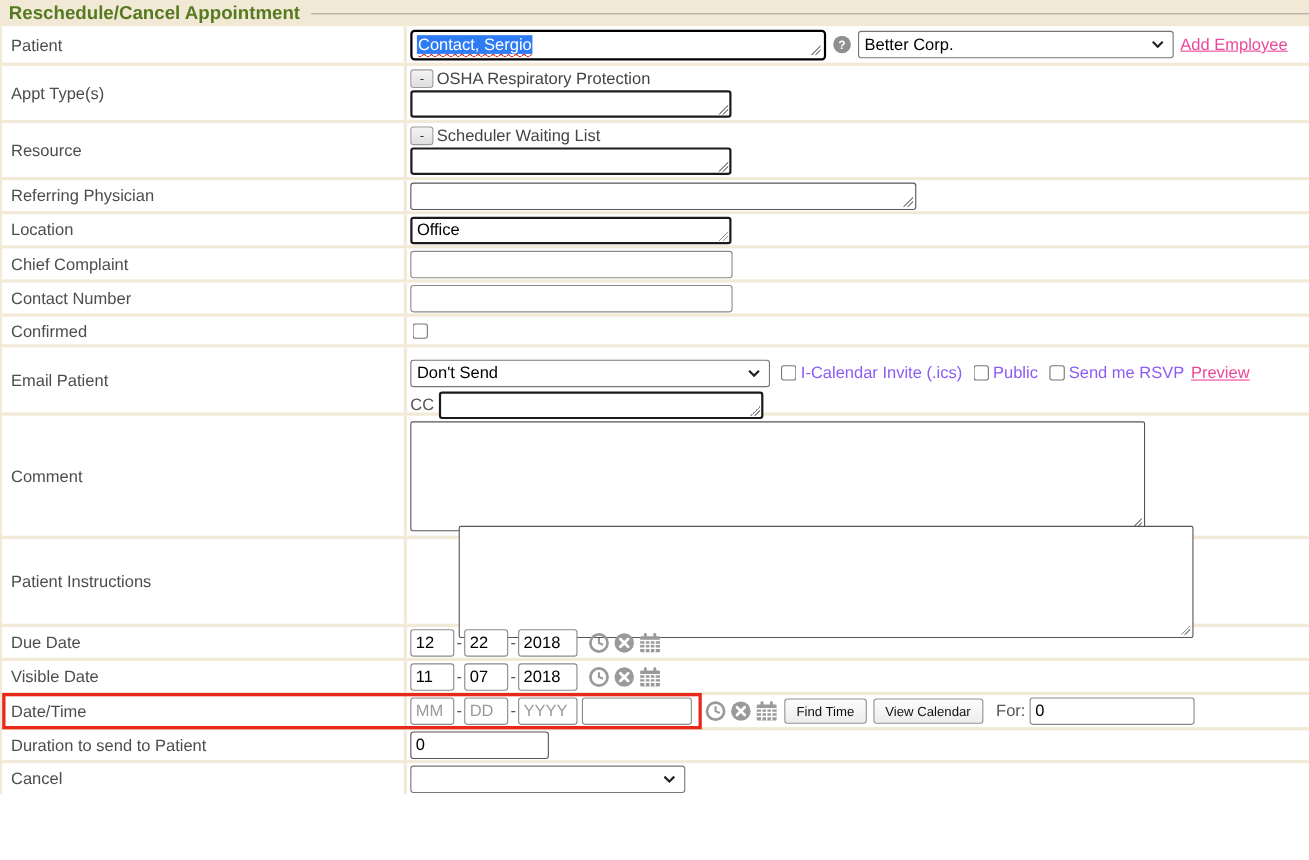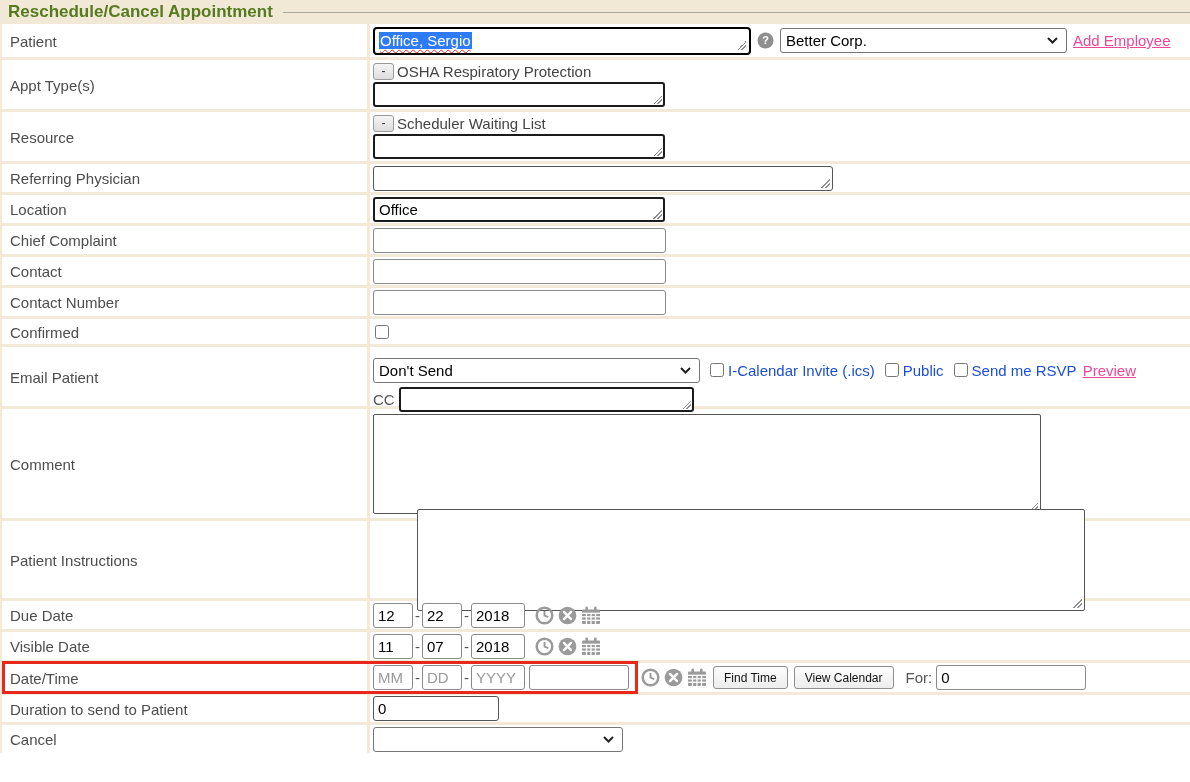--- a/index.html
+++ b/index.html
@@ -83,39 +83,39 @@
     border: 3px solid #e8281b; pointer-events: none; z-index: 5;
   }
   .row.rel { position: relative; }
   
   .btn {
     font-family: inherit; font-size: 12px; color: #111;
     background: linear-gradient(#fdfdfd, #ececec); border: 1px solid #8f8f8f; border-radius: 3px;
     height: 23px; padding: 0 10px; margin-left: 6px; cursor: pointer;
   }
   input[type="checkbox"] { width: 14px; height: 14px; margin: 0 4px 0 10px; }
-  .cb-label { color: #1d4ed8; }
+  .cb-label { color: #8b5cf6; }
   .cc-lbl, .for-lbl { color: #555; margin-right: 4px; }
   .gap6 { margin-left: 6px; }
 </style>
 </head>
 <body>
 
 <div class="hdr">
   <h1>Reschedule/Cancel Appointment</h1>
   <div class="rule"></div>
 </div>
 
 <div class="tbl">
 
   <div class="row" style="height:36px;">
     <div class="lbl">Patient</div>
     <div class="content">
       <div class="patient-box grip">
-        <span class="sel-text">Office, Sergio</span>
+        <span class="sel-text">Contact, Sergio</span>
       </div>
       <span class="icon-btn" style="margin-left:6px;">
         <svg width="17" height="17" viewBox="0 0 17 17">
             <circle cx="8.5" cy="8.5" r="8" fill="#8f8f8f"></circle>
             <text x="8.5" y="12.4" text-anchor="middle" font-size="11" font-weight="bold" fill="#fff" font-family="Liberation Sans, sans-serif">?</text>
           </svg>
       </span>
       <div class="sel gap6" style="width:287px;">
         <span>Better Corp.</span>
         <span class="chev">
@@ -172,26 +172,20 @@
     </div>
   </div>
 
   <div class="row" style="height:31px;">
     <div class="lbl">Chief Complaint</div>
     <div class="content">
       <input class="inp" style="width: 293px;" value="">
     </div>
   </div>
 
-  <div class="row" style="height:31px;">
-    <div class="lbl">Contact</div>
-    <div class="content">
-      <input class="inp" style="width: 293px;" value="">
-    </div>
-  </div>
 
   <div class="row" style="height:31px;">
     <div class="lbl">Contact Number</div>
     <div class="content">
       <input class="inp" style="width: 293px;" value="">
     </div>
   </div>
 
   <div class="row" style="height:28px;">
     <div class="lbl">Confirmed</div>

